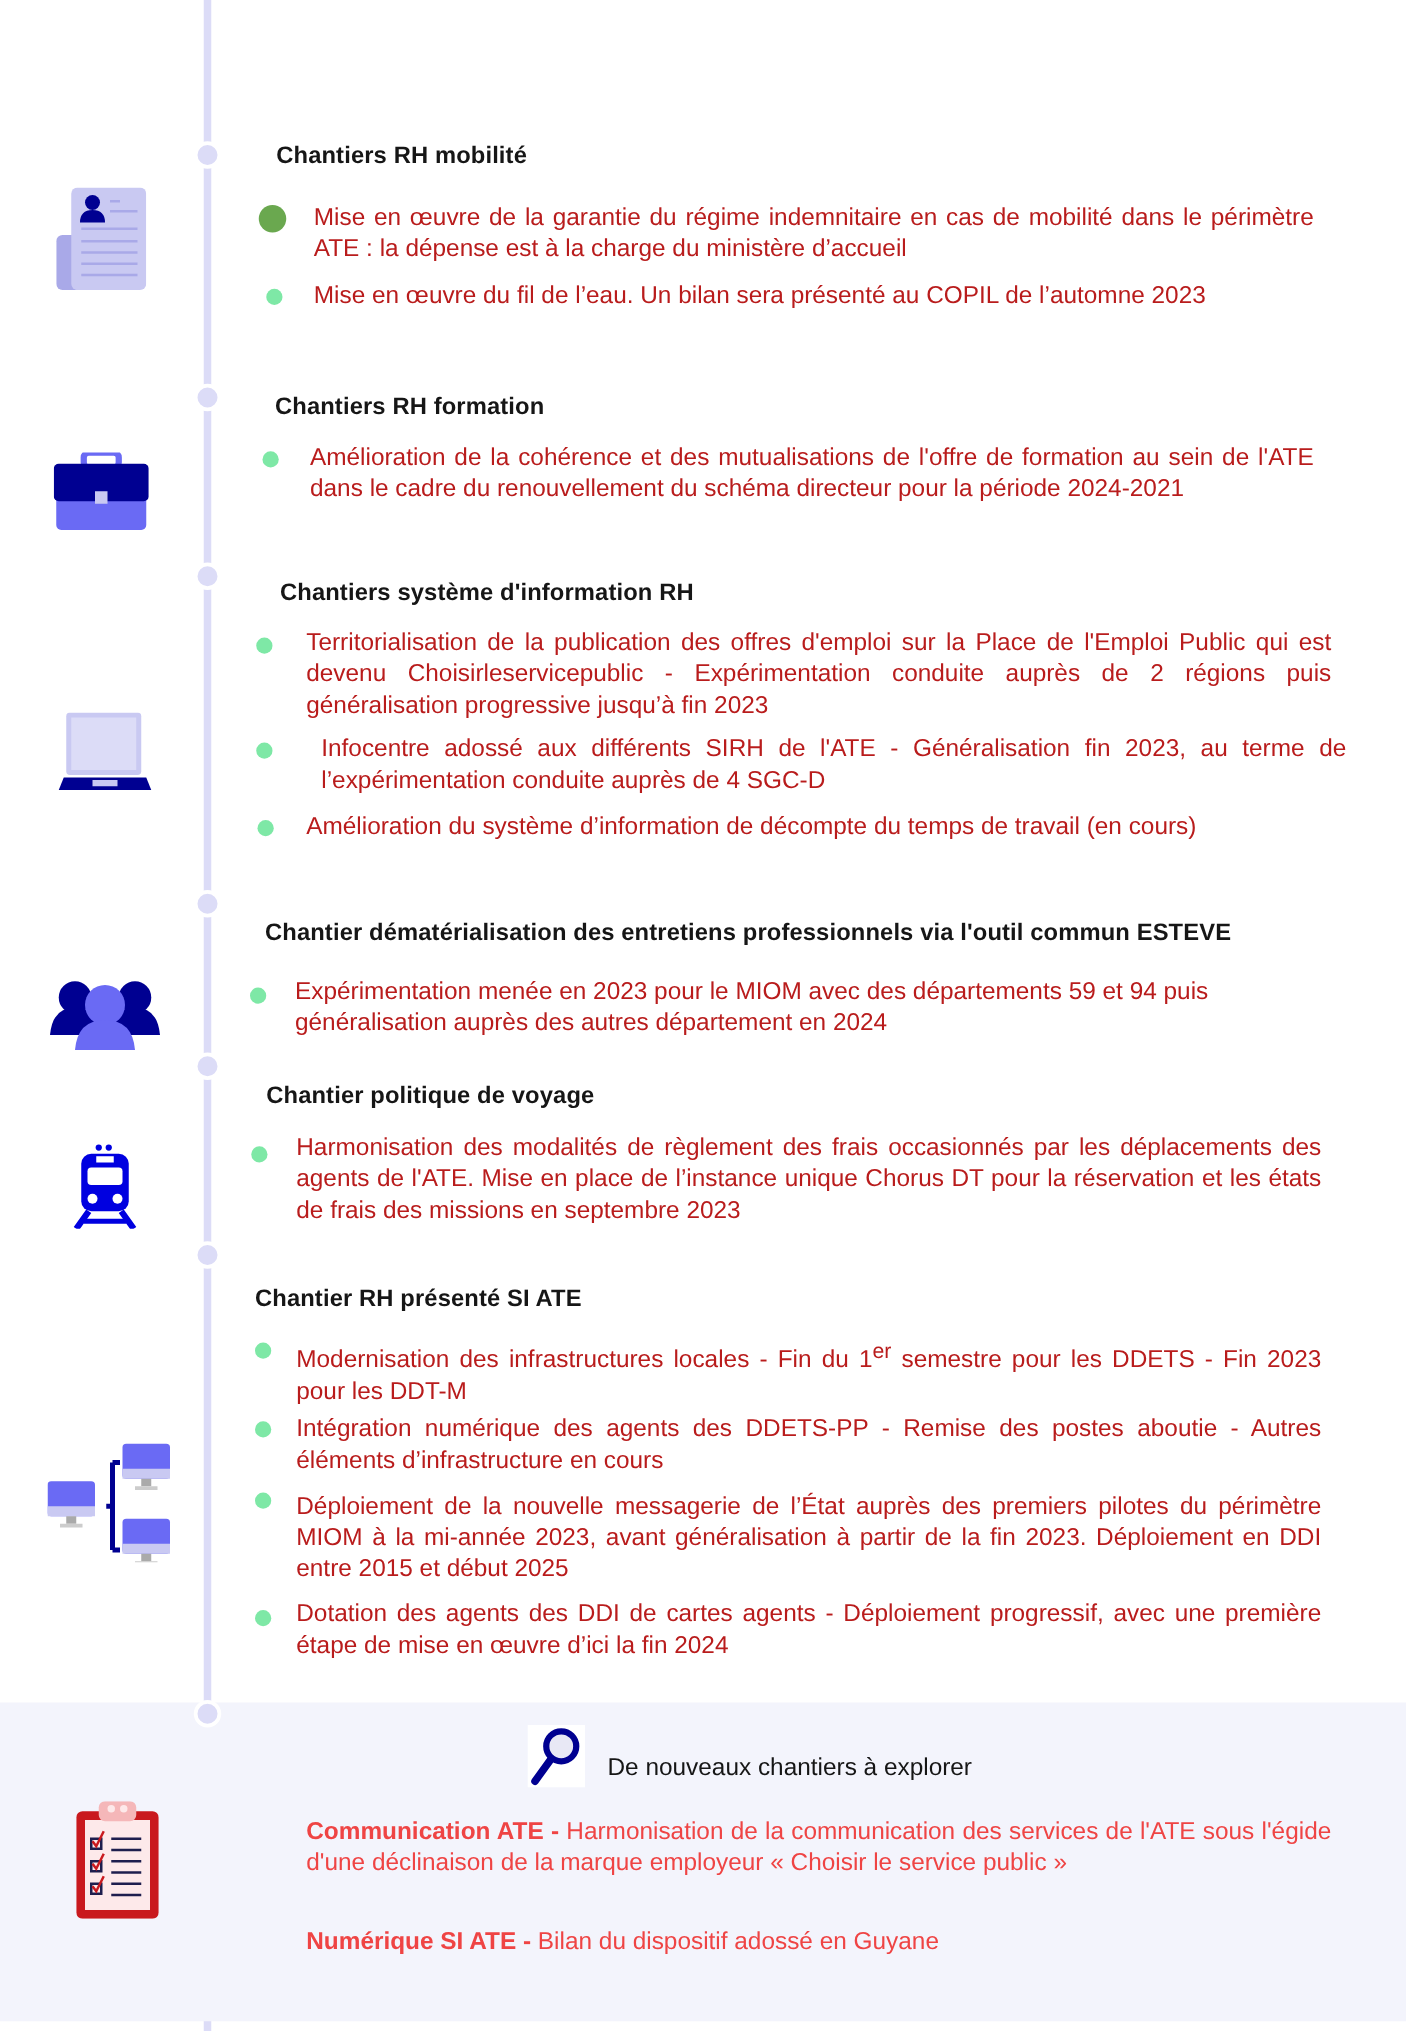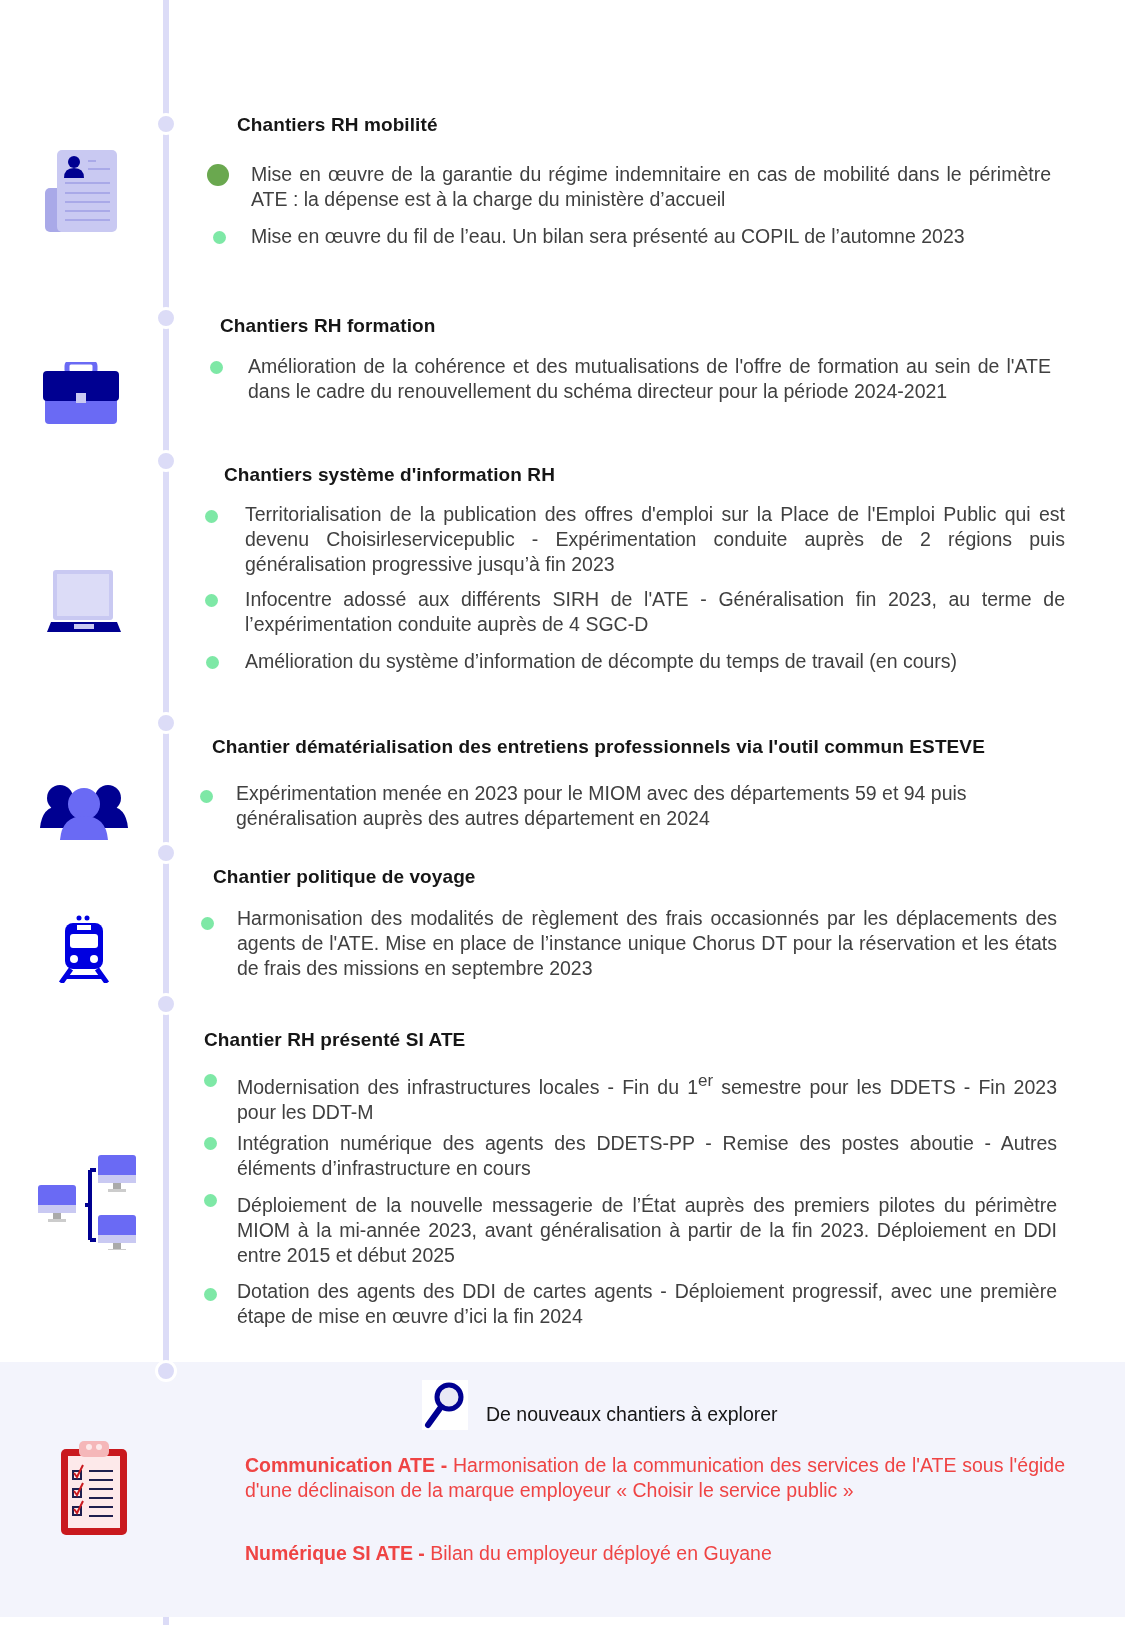--- a/index.html
+++ b/index.html
@@ -20,21 +20,21 @@
   }
   .bottom-panel {
     position: absolute; left: 0; top: 1362px; width: 1125px; height: 255px;
     background: #f3f4fc;
   }
   .section-title {
     position: absolute; font-weight: bold; font-size: 19px; color: #161616;
     white-space: nowrap; letter-spacing: 0.1px;
   }
   .item {
-    position: absolute; font-size: 19.5px; line-height: 25px; color: #404040;
+    position: absolute; font-size: 19.5px; line-height: 25px; color: #b91c1c;
     text-align: justify;
   }
   .item .text { display: block; }
   .bullet {
     position: absolute; width: 13px; height: 13px; border-radius: 50%;
     background: #7ee8a6;
   }
   .bullet.big { width: 22px; height: 22px; background: #6aa84f; }
   .icon { position: absolute; }
   .explore-title {
@@ -70,21 +70,21 @@
       <path d="M19 28 q0 -10 10 -10 q10 0 10 10 z" fill="#000091"></path>
       <rect x="43" y="10" width="8" height="2" fill="#a9a9e8"></rect>
       <rect x="43" y="18" width="22" height="2" fill="#a9a9e8"></rect>
       <rect x="20" y="32" width="45" height="2" fill="#a9a9e8"></rect>
       <rect x="20" y="42" width="45" height="2" fill="#a9a9e8"></rect>
       <rect x="20" y="51" width="45" height="2" fill="#a9a9e8"></rect>
       <rect x="20" y="60" width="45" height="2" fill="#a9a9e8"></rect>
       <rect x="20" y="69" width="45" height="2" fill="#a9a9e8"></rect>
     </svg>
   </div>
-  <div class="section-title" style="left:237px;top:114px;text-align:center;">Chantiers RH mobilité</div>
+  <div class="section-title" style="left:221px;top:114px;text-align:center;">Chantiers RH mobilité</div>
   <span class="bullet big" style="left:207px;top:164px;"></span>
   <div class="item" style="left:251px;top:162px;width:800px;">
     <span class="text">Mise en œuvre de la garantie du régime indemnitaire en cas de mobilité dans le périmètre ATE : la dépense est à la charge du ministère d’accueil</span>
   </div>
   <span class="bullet" style="left:213px;top:231px;"></span>
   <div class="item" style="left:251px;top:224px;width:800px;">
     <span class="text">Mise en œuvre du fil de l’eau. Un bilan sera présenté au COPIL de l’automne 2023</span>
   </div>
 </div>
 
@@ -112,21 +112,21 @@
       <path d="M6 52 L72 52 L76 62 L2 62 Z" fill="#000091"></path>
       <rect x="29" y="54" width="20" height="5" fill="#c9c9f2"></rect>
     </svg>
   </div>
   <div class="section-title" style="left:224px;top:464px;text-align:right;">Chantiers système d'information RH</div>
   <span class="bullet" style="left:205px;top:510px;"></span>
   <div class="item" style="left:245px;top:502px;width:820px;">
     <span class="text">Territorialisation de la publication des offres d'emploi sur la Place de l'Emploi Public qui est devenu Choisirleservicepublic - Expérimentation conduite auprès de 2 régions puis généralisation progressive jusqu’à fin 2023</span>
   </div>
   <span class="bullet" style="left:205px;top:594px;"></span>
-  <div class="item" style="left:245px;top:587px;width:820px;">
+  <div class="item" style="left:257px;top:587px;width:820px;">
     <span class="text">Infocentre adossé aux différents SIRH de l'ATE - Généralisation fin 2023, au terme de l’expérimentation conduite auprès de 4 SGC-D</span>
   </div>
   <span class="bullet" style="left:206px;top:656px;"></span>
   <div class="item" style="left:245px;top:649px;width:820px;">
     <span class="text">Amélioration du système d’information de décompte du temps de travail (en cours)</span>
   </div>
 </div>
 
 <div>
   <div class="icon" style="left:40px;top:784px;">
@@ -237,15 +237,15 @@
         <line x1="28" y1="66" x2="52" y2="66"></line>
           <line x1="28" y1="75" x2="52" y2="75"></line>
       </g>
     </svg>
   </div>
 
   <div class="explore-item" style="top:1453px;">
     <b>Communication ATE -</b><span> Harmonisation de la communication des services de l'ATE sous l'égide d'une déclinaison de la marque employeur « Choisir le service public »</span>
   </div>
   <div class="explore-item" style="top:1541px;">
-    <b>Numérique SI ATE -</b><span> Bilan du employeur déployé en Guyane</span>
+    <b>Numérique SI ATE -</b><span> Bilan du dispositif adossé en Guyane</span>
   </div>
 </div>
 
 </body></html>

